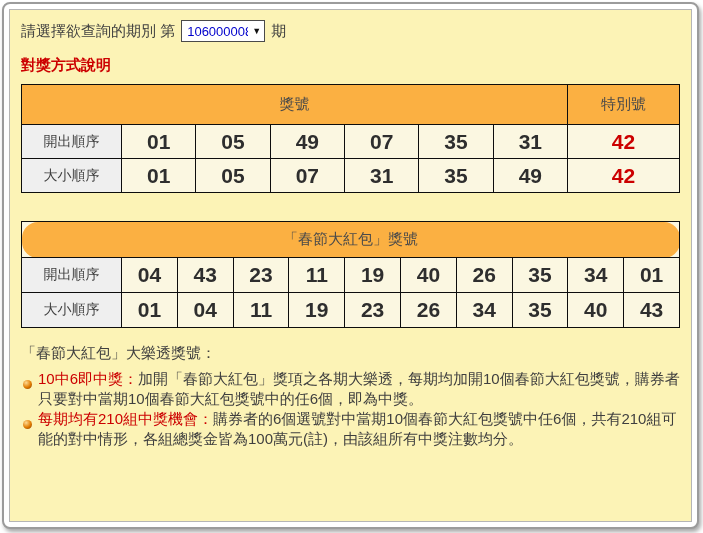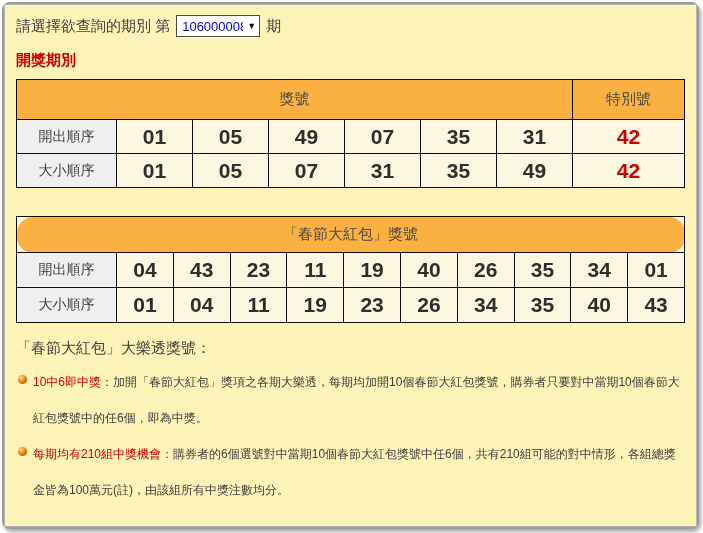--- a/index.html
+++ b/index.html
@@ -8,20 +8,21 @@
     font-family: "Liberation Sans", "DejaVu Sans", sans-serif;
     color: #4a4a4a;
   }
   .outer-frame {
     position: absolute;
     left: 2px; top: 2px;
     width: 697px; height: 527px;
     background: #fff;
     border: 2px solid #9b9b9b;
     border-radius: 8px;
+    padding: 5px;
     box-shadow: 2px 3px 4px rgba(0,0,0,0.35);
   }
   .panel {
     width: 100%; height: 100%;
     background: var(--panel-bg, #fcf3b6);
     border: 1px solid #b5b5b5;
     padding: 10px 11px;
     overflow: hidden;
   }
   
@@ -89,22 +90,22 @@
     font-size: 21px; font-weight: bold; color: #2e2e2e;
   }
   td.num-cell.special { color: var(--accent-red, #cc0000); text-align: center; }
   .table-gap-1 { margin-bottom: 28px; }
   .table-gap-2 { margin-bottom: 13px; }
   
   .instr-title { font-size: 15px; color: #3f3f3f; margin-bottom: 4px; line-height: 1.6; }
   .instruction-item {
     position: relative;
     padding-left: 17px;
-    font-size: 12px;
-    line-height: 36px;
+    font-size: 15px;
+    line-height: 20px;
     color: #3f3f3f;
   }
   .bullet-icon {
     position: absolute; left: 2px; top: 11px;
     width: 9px; height: 9px; border-radius: 50%;
     background: radial-gradient(circle at 35% 30%, #ffd98f, #e07b00 55%, #8a3c00 95%);
     display: inline-block;
   }
   .instr-highlight { color: var(--accent-red, #cc0000); }
 </style>
@@ -116,21 +117,21 @@
 
     <div class="selector-row">
       <span>請選擇欲查詢的期別 第</span>
       <span class="select-wrap">
         <select class="term-select"><option value="106000008" selected="">106000008</option></select>
         <span class="select-arrow">▼</span>
       </span>
       <span>期</span>
     </div>
 
-    <div class="section-title">開獎期別</div>
+    <div class="section-title">對獎方式說明</div>
     <table class="results lotto-table table-gap-1">
       <colgroup>
         <col style="width:100px">
           <col>
           <col>
           <col>
           <col>
           <col>
           <col>
           <col style="width:112px">

